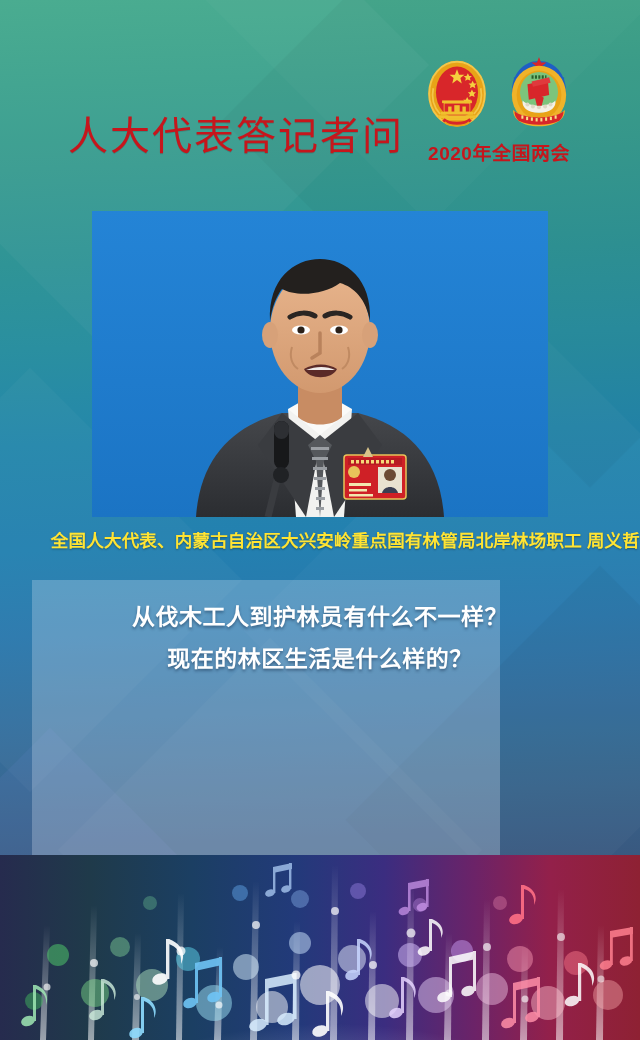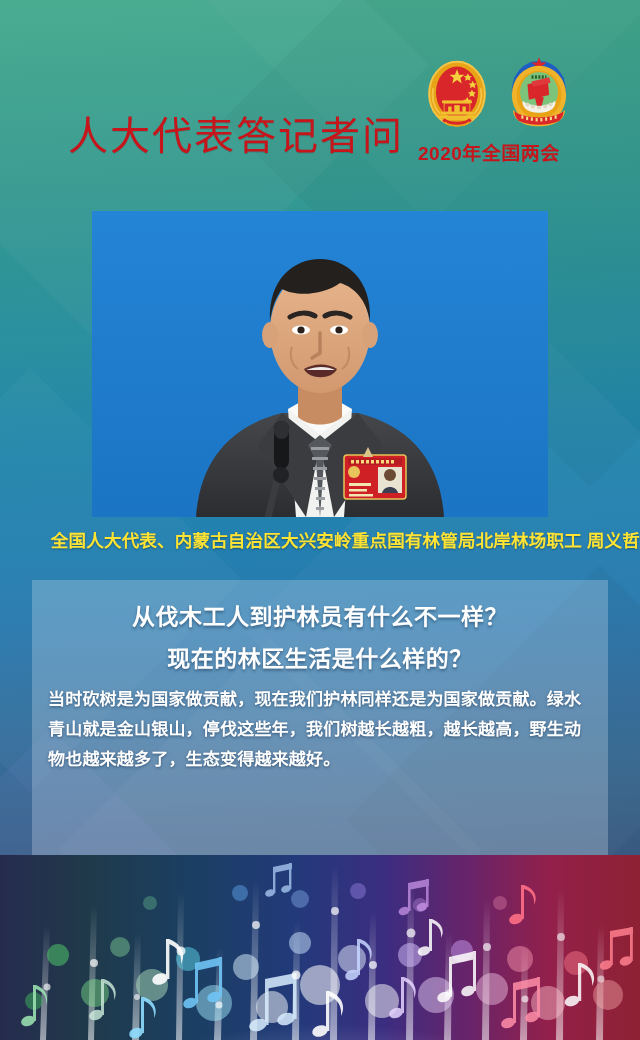--- a/index.html
+++ b/index.html
@@ -47,20 +47,21 @@
     position:absolute;left:68px;top:116px;
     font-size:40px;font-weight:normal;letter-spacing:2px;
     color:#c6161c;line-height:1;
     white-space:nowrap;
     text-shadow:0 1px 0 rgba(0,0,0,.12);
   }
   .emblems{position:absolute;left:418px;top:57px;width:160px;height:78px;display:flex;gap:14px;align-items:flex-start;justify-content:center;}
   .emblem{width:68px;height:76px;display:block;}
   .subtitle{
     position:absolute;left:418px;top:138px;width:162px;
+    text-align:center;
     font-size:19px;font-weight:bold;color:#c6161c;letter-spacing:.5px;
     white-space:nowrap;
   }
 
   
   .photo{
     position:absolute;left:92px;top:211px;width:456px;height:306px;
     overflow:hidden;background:#1f7fd0;
   }
   .photo svg{display:block;width:456px;height:306px;}
@@ -69,21 +70,21 @@
   .caption{
     position:absolute;left:0;top:527px;width:640px;
     text-align:right;
     font-size:17.5px;font-weight:bold;color:#ffe433;
     letter-spacing:.2px;white-space:nowrap;
     text-shadow:0 1px 2px rgba(0,0,0,.35);
   }
 
   
   .panel{
-    position:absolute;left:32px;top:580px;width:576px;height:282px;
+    position:absolute;left:32px;top:580px;width:468px;height:282px;
     background:rgba(233,240,250,.26);
   }
   .q-line{
     text-align:center;color:#ffffff;font-weight:bold;
     font-size:23px;line-height:1;letter-spacing:.5px;
     text-shadow:0 2px 3px rgba(10,30,60,.45);
   }
   .q1{position:absolute;left:0;top:26px;width:576px;}
   .q2{position:absolute;left:0;top:68px;width:576px;}
   .body-text{
@@ -321,21 +322,20 @@
       </g>
     </svg>
   </div>
 
   <div class="caption">全国人大代表、内蒙古自治区大兴安岭重点国有林管局北岸林场职工 周义哲</div>
 
   <div class="panel">
     <div class="q-line q1">从伐木工人到护林员有什么不一样？</div>
     <div class="q-line q2">现在的林区生活是什么样的？</div>
     <div class="body-text">
-      <p>当时砍树是为国家做贡献，现在我们护林同样还是为国家做贡献。绿水青山就是金山银山，停伐这些年，我们树越长越粗，越长越高，野生动物也越来越多了，生态变得越来越好。</p>
     </div>
   </div>
 
   <div class="footer">
     <svg viewBox="0 0 640 185">
       <defs>
         <linearGradient id="fbg" x1="0" y1="0" x2="1" y2="0">
           <stop offset="0" stop-color="#262b4e"></stop>
           <stop offset="0.14" stop-color="#1f3a4a"></stop>
           <stop offset="0.30" stop-color="#1b3f63"></stop>

